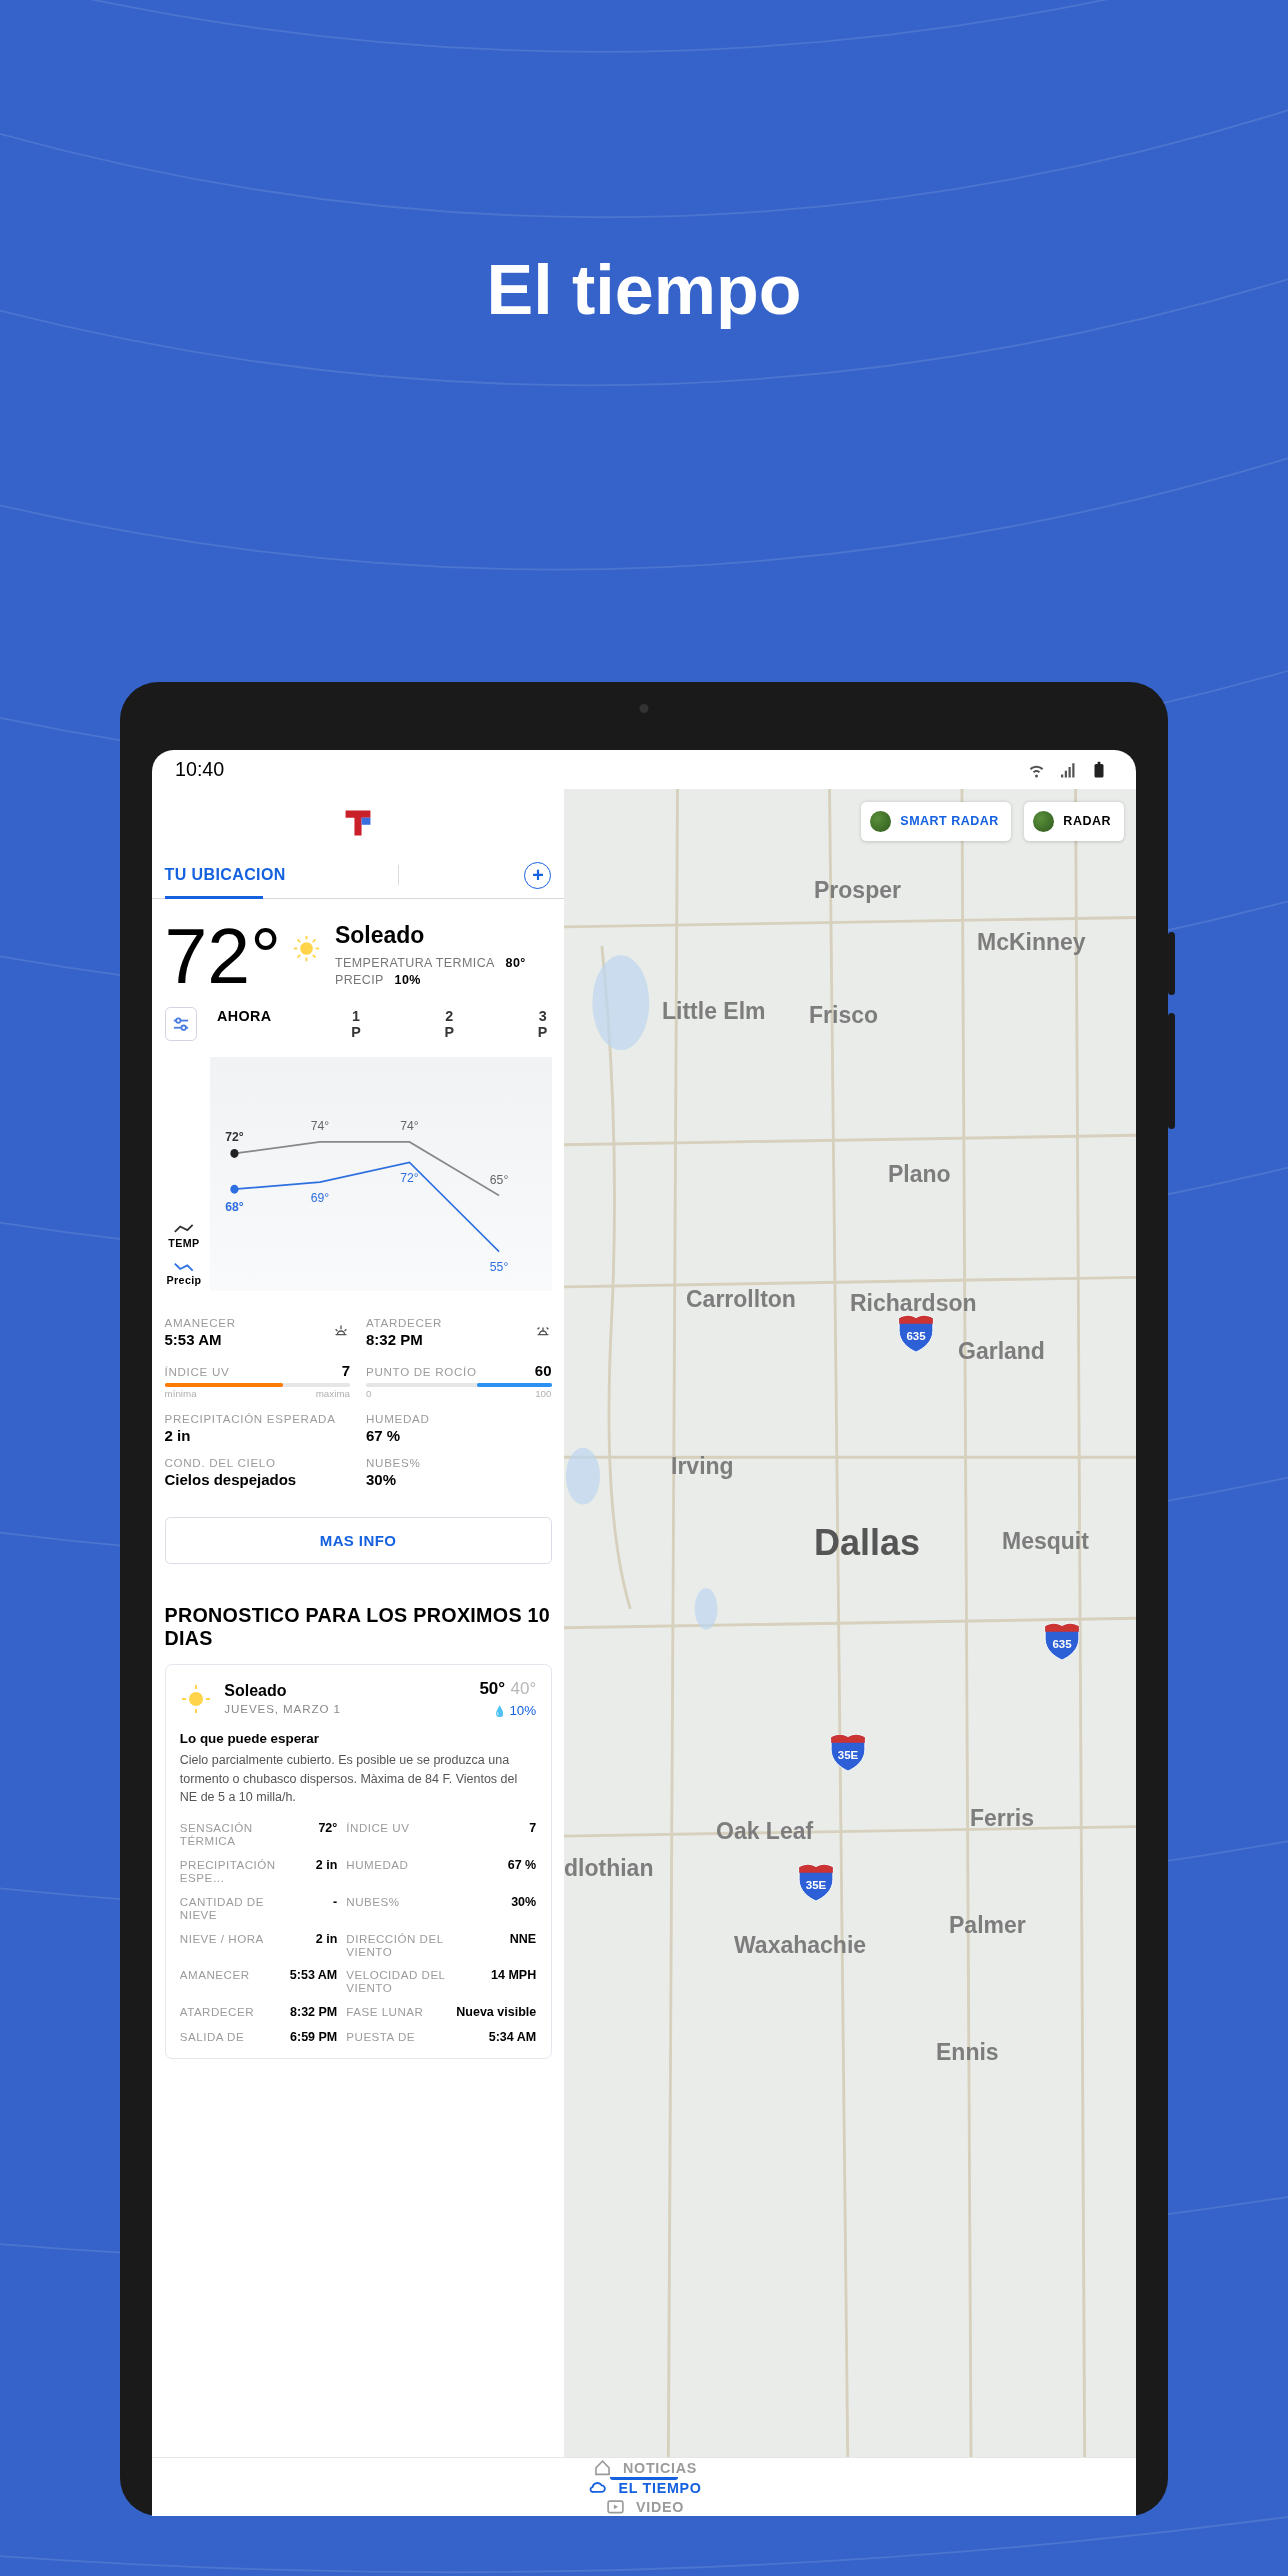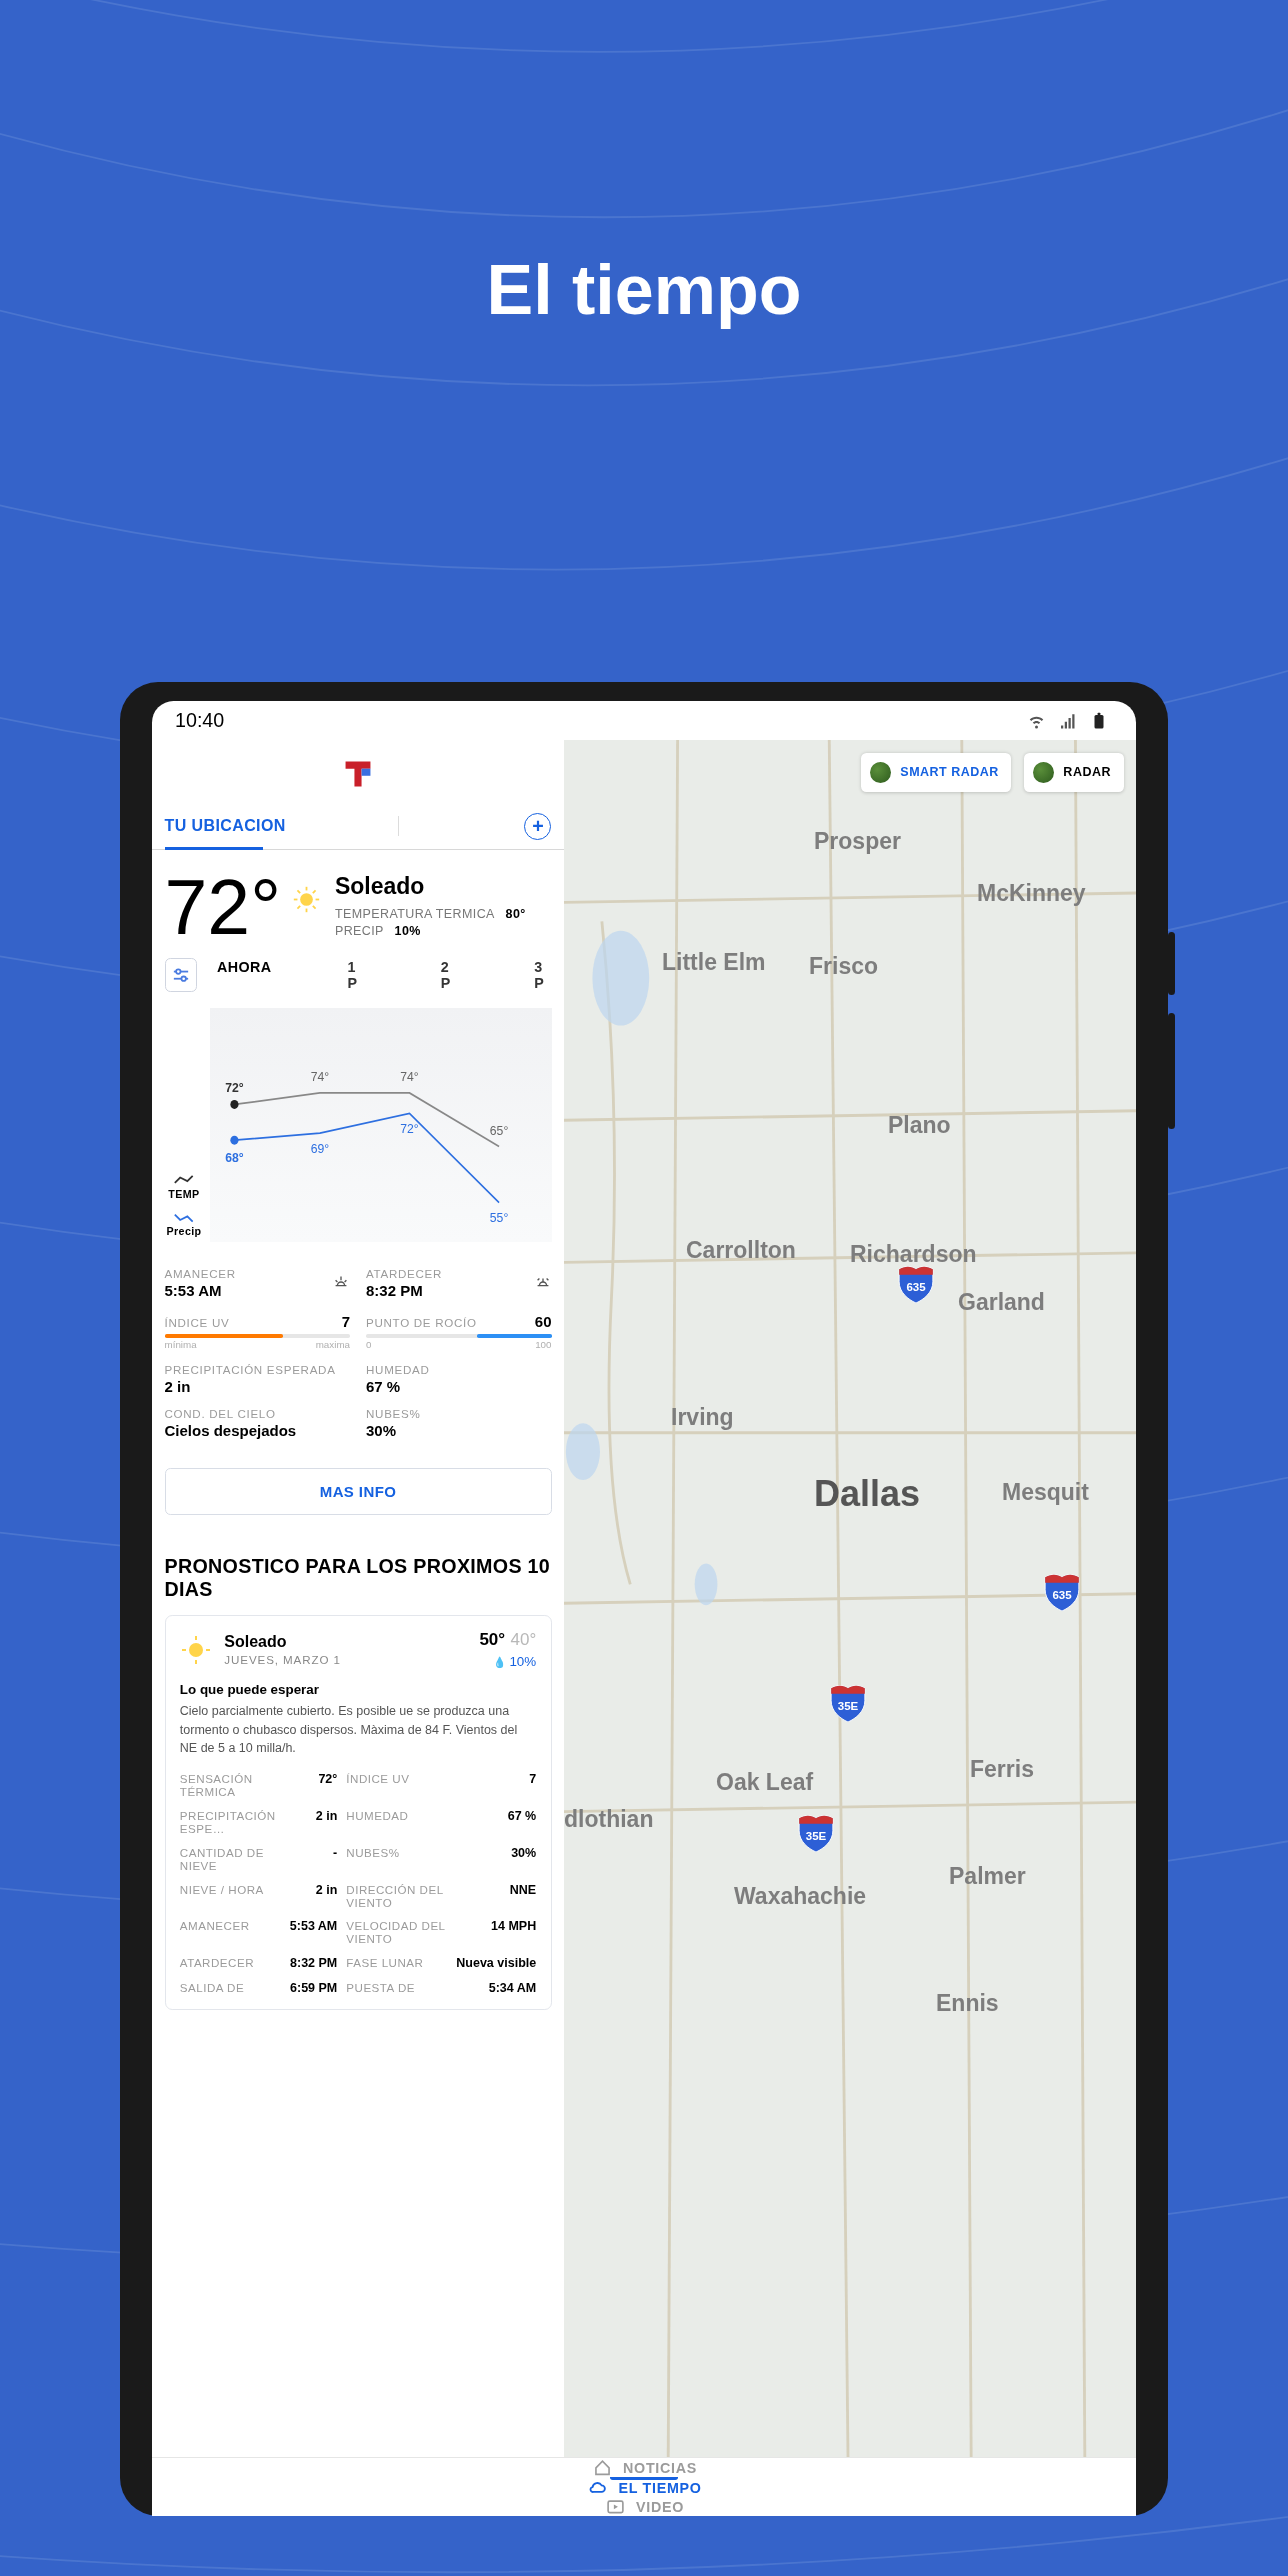--- a/index.html
+++ b/index.html
@@ -26,21 +26,21 @@
 .promo-subtitle { font-size: 39px; font-weight: 400; line-height: 1.5; padding: 0 215px; }
 
 .tablet {
   position: absolute;
   top: 682px;
   left: 120px;
   width: 1048px;
   height: 1834px;
   background: #1a1a1a;
   border-radius: 38px;
-  padding: 19px 32px 0;
+  padding: 68px 32px 0;
 }
 .camera-dot {
   position: absolute;
   top: 22.4px; left: 50%; transform: translateX(-50%);
   width: 9px; height: 9px; border-radius: 50%;
   background: #333;
 }
 .screen {
   width: 100%; height: 100%;
   background: #fff;
@@ -91,21 +91,21 @@
 .cond-name { font-size: 23px; font-weight: 600; margin-bottom: 7.2px; }
 .cur-row { display: flex; gap: 10.7px; font-size: 12.5px; color: #777; letter-spacing: 0.4px; margin-bottom: 3.6px; }
 .cur-row .v { color: #000; font-weight: 700; }
 
 .hourly-wrap { padding: 0 12.5px; }
 .hourly-head { display: flex; align-items: center; gap: 18px; padding: 7.2px 0 0; }
 .filter-btn {
   width: 34px; height: 34px; border: 0.9px solid #d0d5e0; border-radius: 5.4px;
   display: flex; align-items: center; justify-content: center;
 }
-.hourly-times { display: flex; gap: 76px; margin-left: 2px; }
+.hourly-times { display: flex; gap: 76px; margin-left: 2px; text-align: center; }
 .hourly-times span { font-size: 14.3px; font-weight: 700; color: #353535; letter-spacing: 0.4px; }
 .hourly-times span:first-child { color: #000; }
 
 .chart-box {
   margin-top: 16px; height: 234px; position: relative;
   background: linear-gradient(#f1f2f4, #f9fafb);
   margin-left: 45px;
 }
 .chart-legend {
   position: absolute; left: -47px; bottom: -5.4px; width: 43px;

